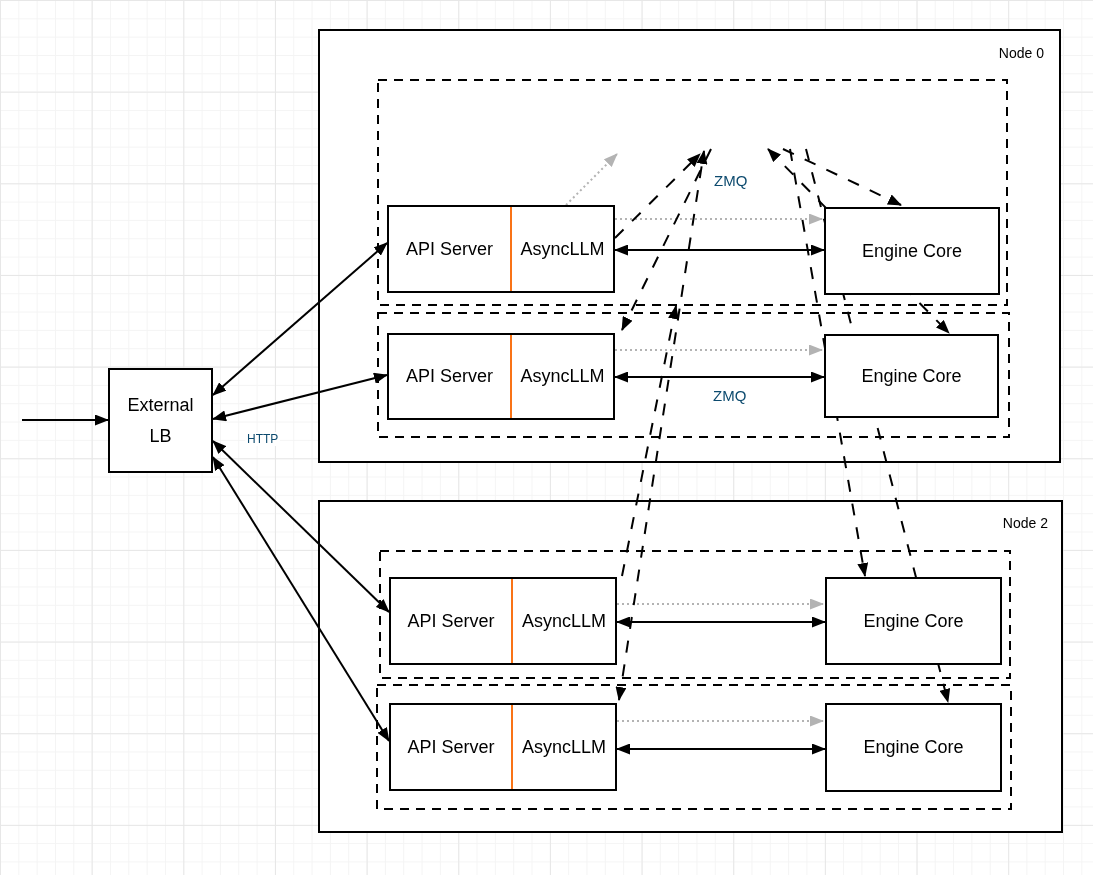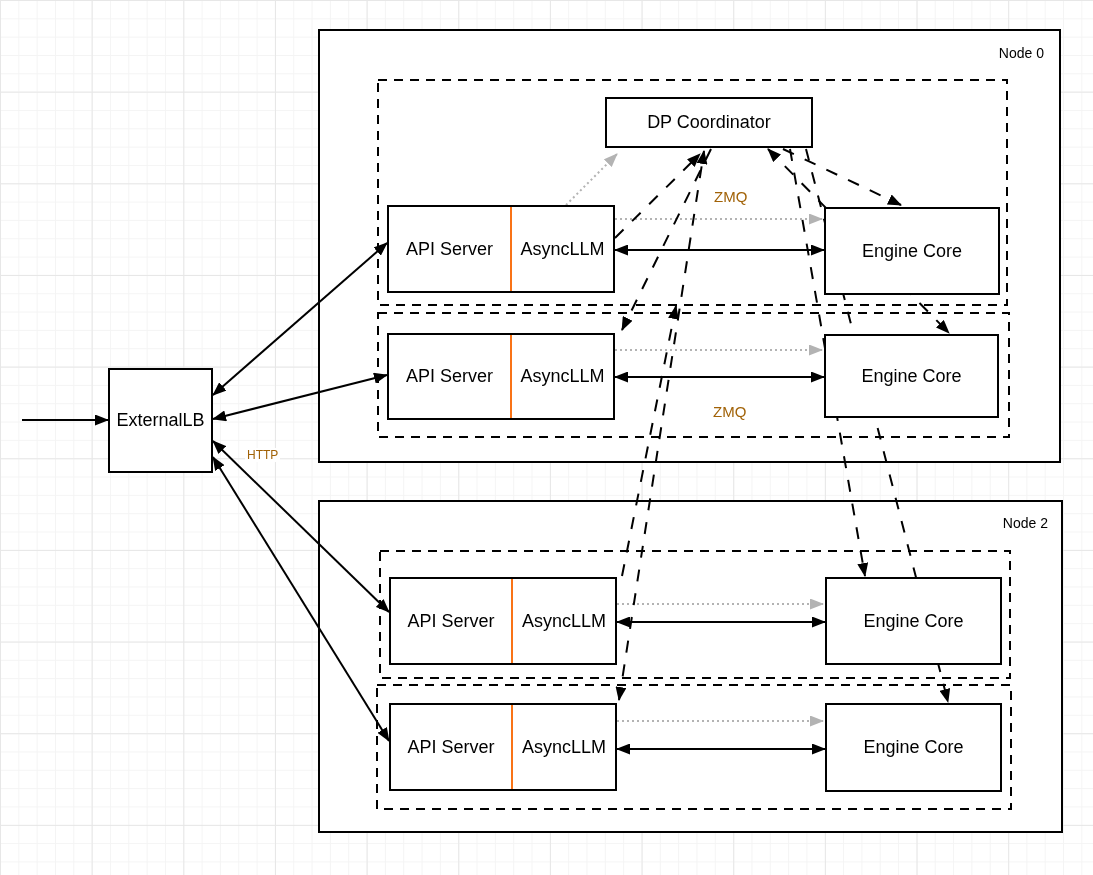--- a/index.html
+++ b/index.html
@@ -15,23 +15,23 @@
     background-size:91.67px 91.67px,91.67px 91.67px,18.33px 18.33px,18.33px 18.33px;
   }
   .nodebox{position:absolute;background:#ffffff;border:2px solid #000;z-index:0;box-sizing:border-box;}
   .layer{position:absolute;left:0;top:0;z-index:1;}
   .box{position:absolute;background:#ffffff;border:2px solid #000;z-index:2;box-sizing:border-box;
        display:flex;align-items:center;justify-content:center;font-size:18px;color:#000;}
   .splitbox{position:absolute;background:#ffffff;border:2px solid #000;z-index:2;box-sizing:border-box;
        display:flex;align-items:stretch;font-size:18px;color:#000;}
   .splitbox .cell{display:flex;align-items:center;justify-content:center;text-align:center;}
   .splitbox .cell.right{border-left:2px solid #f97316;flex:1;}
-  .lbtext{flex-direction:row;line-height:1.7;}
-  .flabel{position:absolute;z-index:3;font-size:15px;color:#a16207;background:#ffffff;
-          padding:0 2px;white-space:nowrap;margin-top:16px;}
+  .lbtext{flex-direction:column;line-height:1.7;}
+  .flabel{position:absolute;z-index:3;font-size:15px;color:#0c4a6e;background:#ffffff;
+          padding:0 2px;white-space:nowrap;}
   .nodelabel{position:absolute;z-index:3;font-size:14px;color:#000;text-align:right;white-space:nowrap;}
 </style>
 </head>
 <body>
 
 <div class="canvas">
 
   <div class="nodebox" style="left:318px;top:29px;width:743px;height:434px;"></div>
   <div class="nodebox" style="left:318px;top:500px;width:745px;height:333px;"></div>
 
@@ -80,23 +80,20 @@
       <line x1="615" y1="250" x2="824" y2="250" marker-start="url(#ab)" marker-end="url(#ab)"></line>
       <line x1="615" y1="377" x2="824" y2="377" marker-start="url(#ab)" marker-end="url(#ab)"></line>
       <line x1="617" y1="622" x2="825" y2="622" marker-start="url(#ab)" marker-end="url(#ab)"></line>
       <line x1="617" y1="749" x2="825" y2="749" marker-start="url(#ab)" marker-end="url(#ab)"></line>
     </g>
   </svg>
 
   <div class="nodelabel" style="left:930px;top:45px;width:114px;">Node 0</div>
   <div class="nodelabel" style="left:934px;top:515px;width:114px;">Node 2</div>
 
-  <div class="box" style="left:605px;top:97px;width:208px;height:51px;">
-    <span>DP Coordinator</span>
-  </div>
 
   <div class="box lbtext" style="left:108px;top:368px;width:105px;height:105px;">
     <span>External</span>
     <span>LB</span>
   </div>
 
   <div class="splitbox" style="left:387px;top:205px;width:228px;height:88px;">
     <div class="cell" style="width:121px;">
       <span>API Server</span>
     </div>

